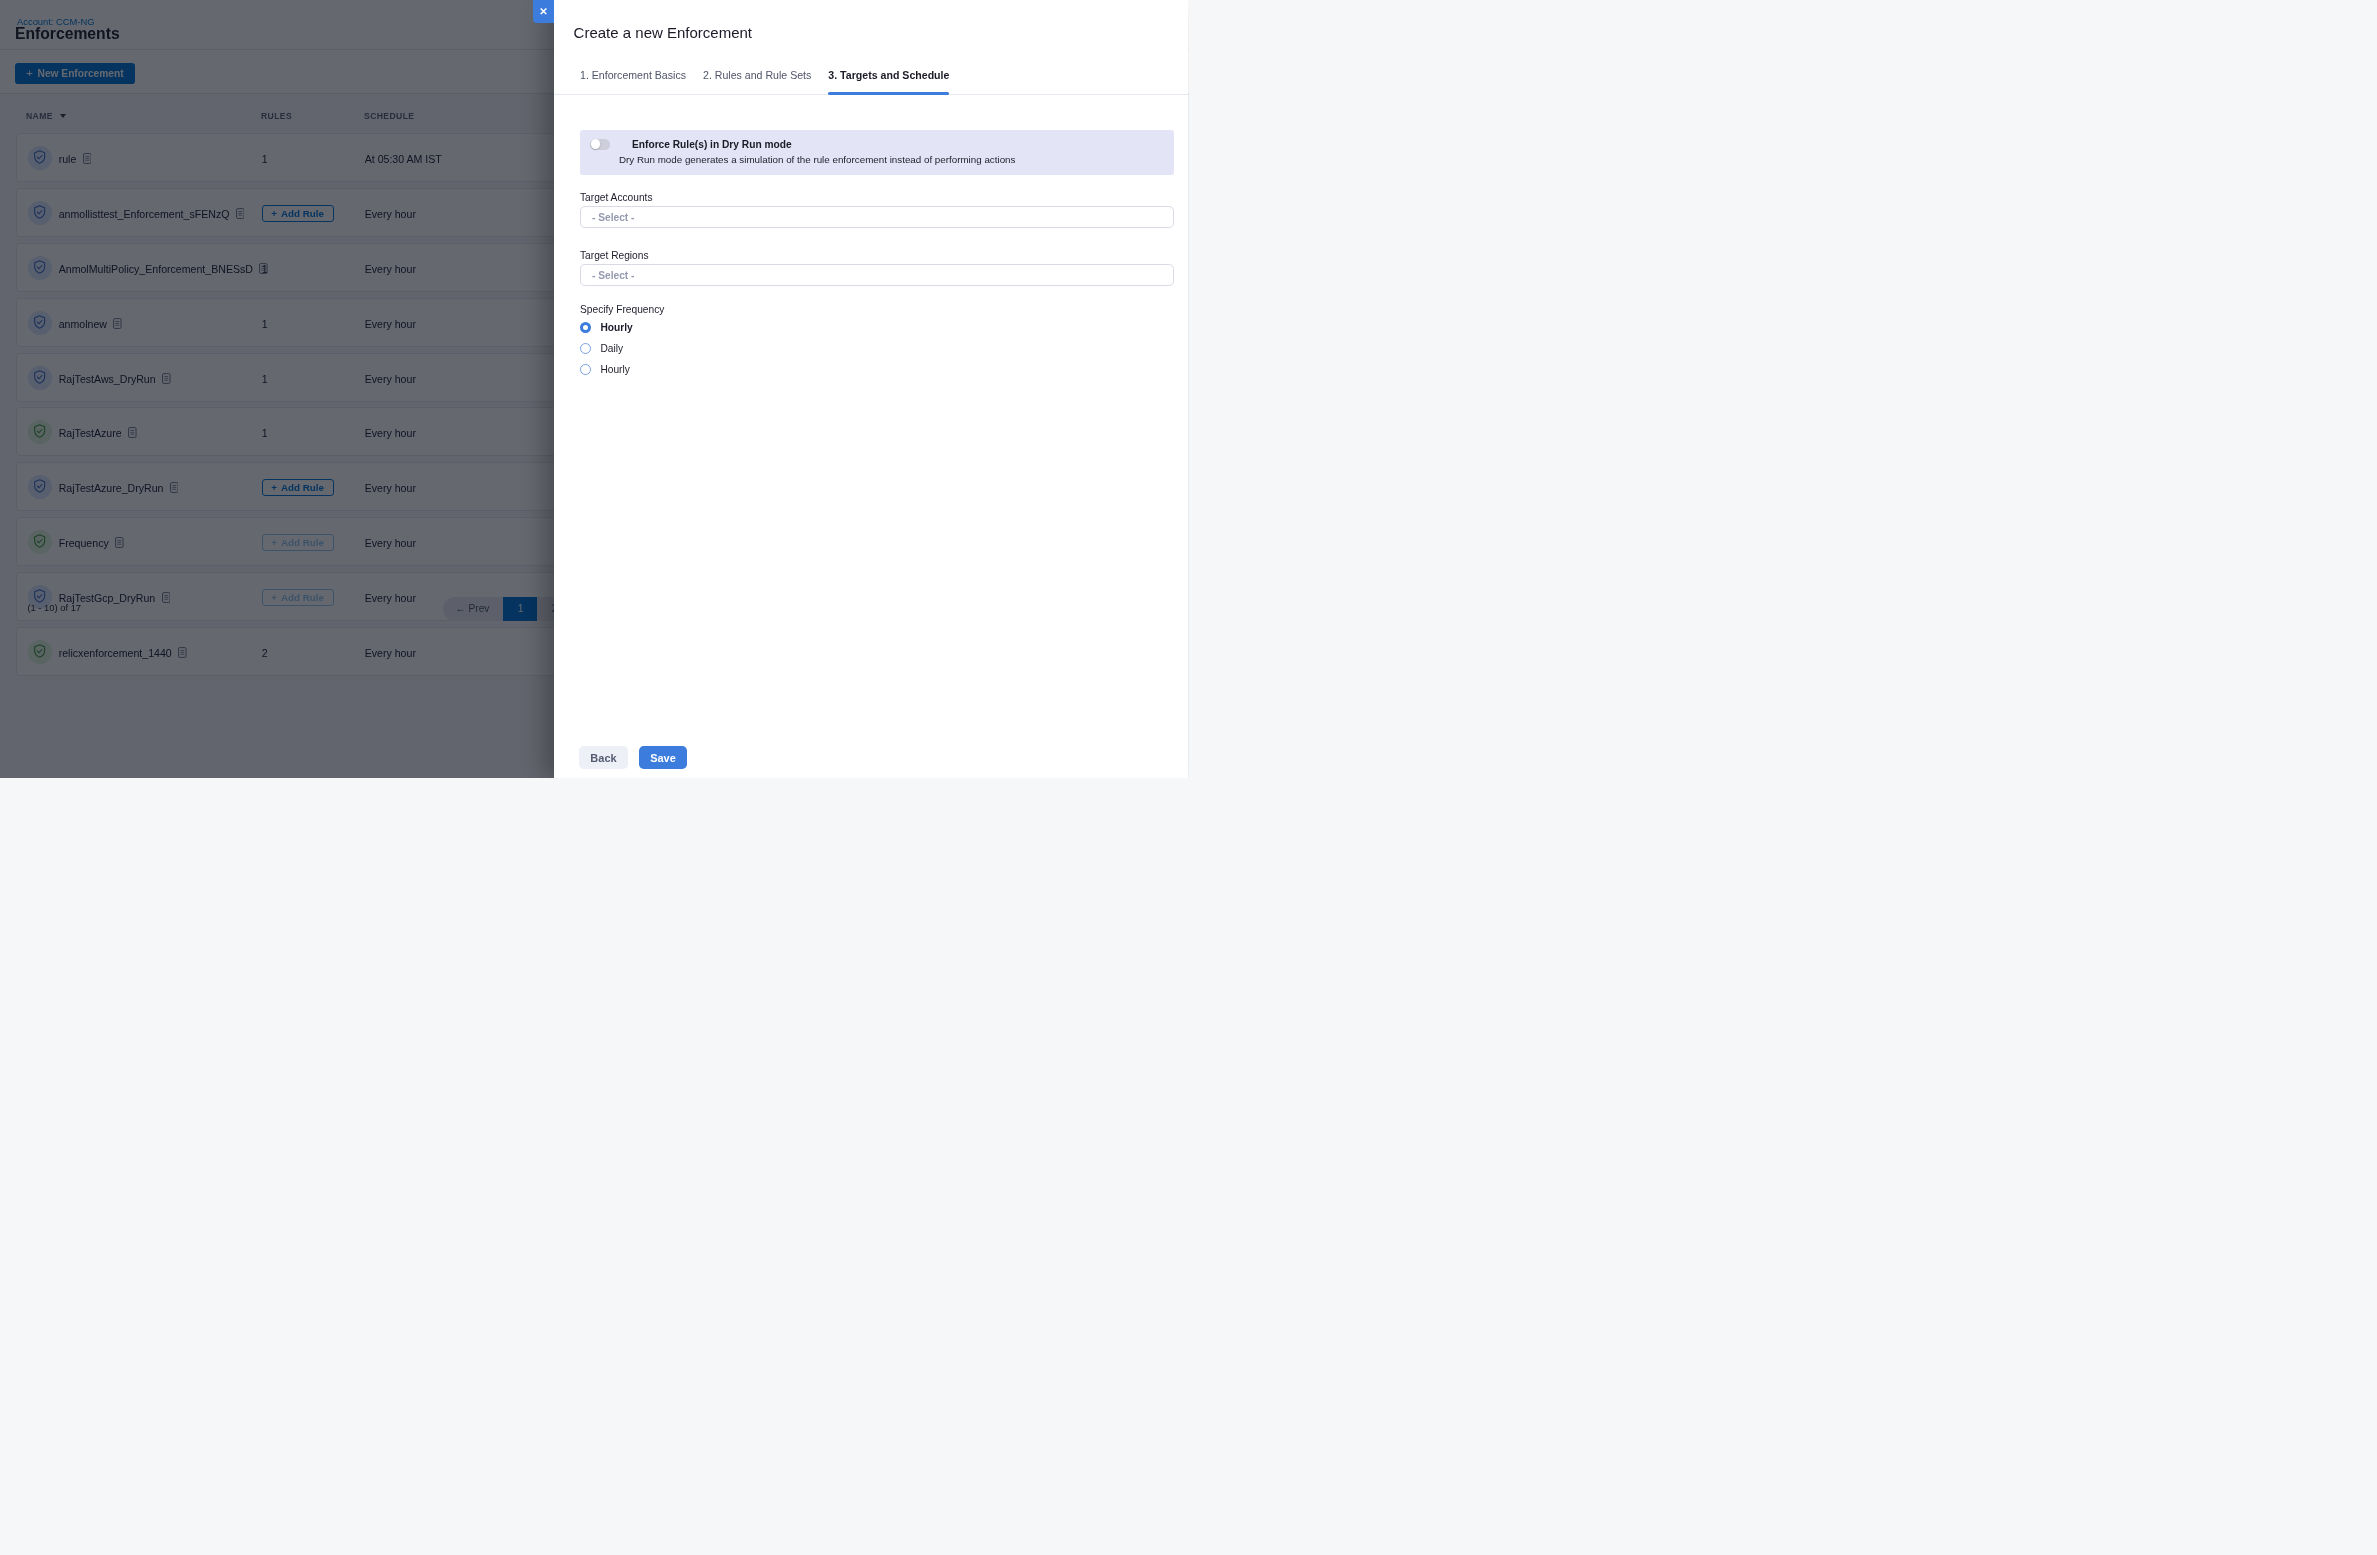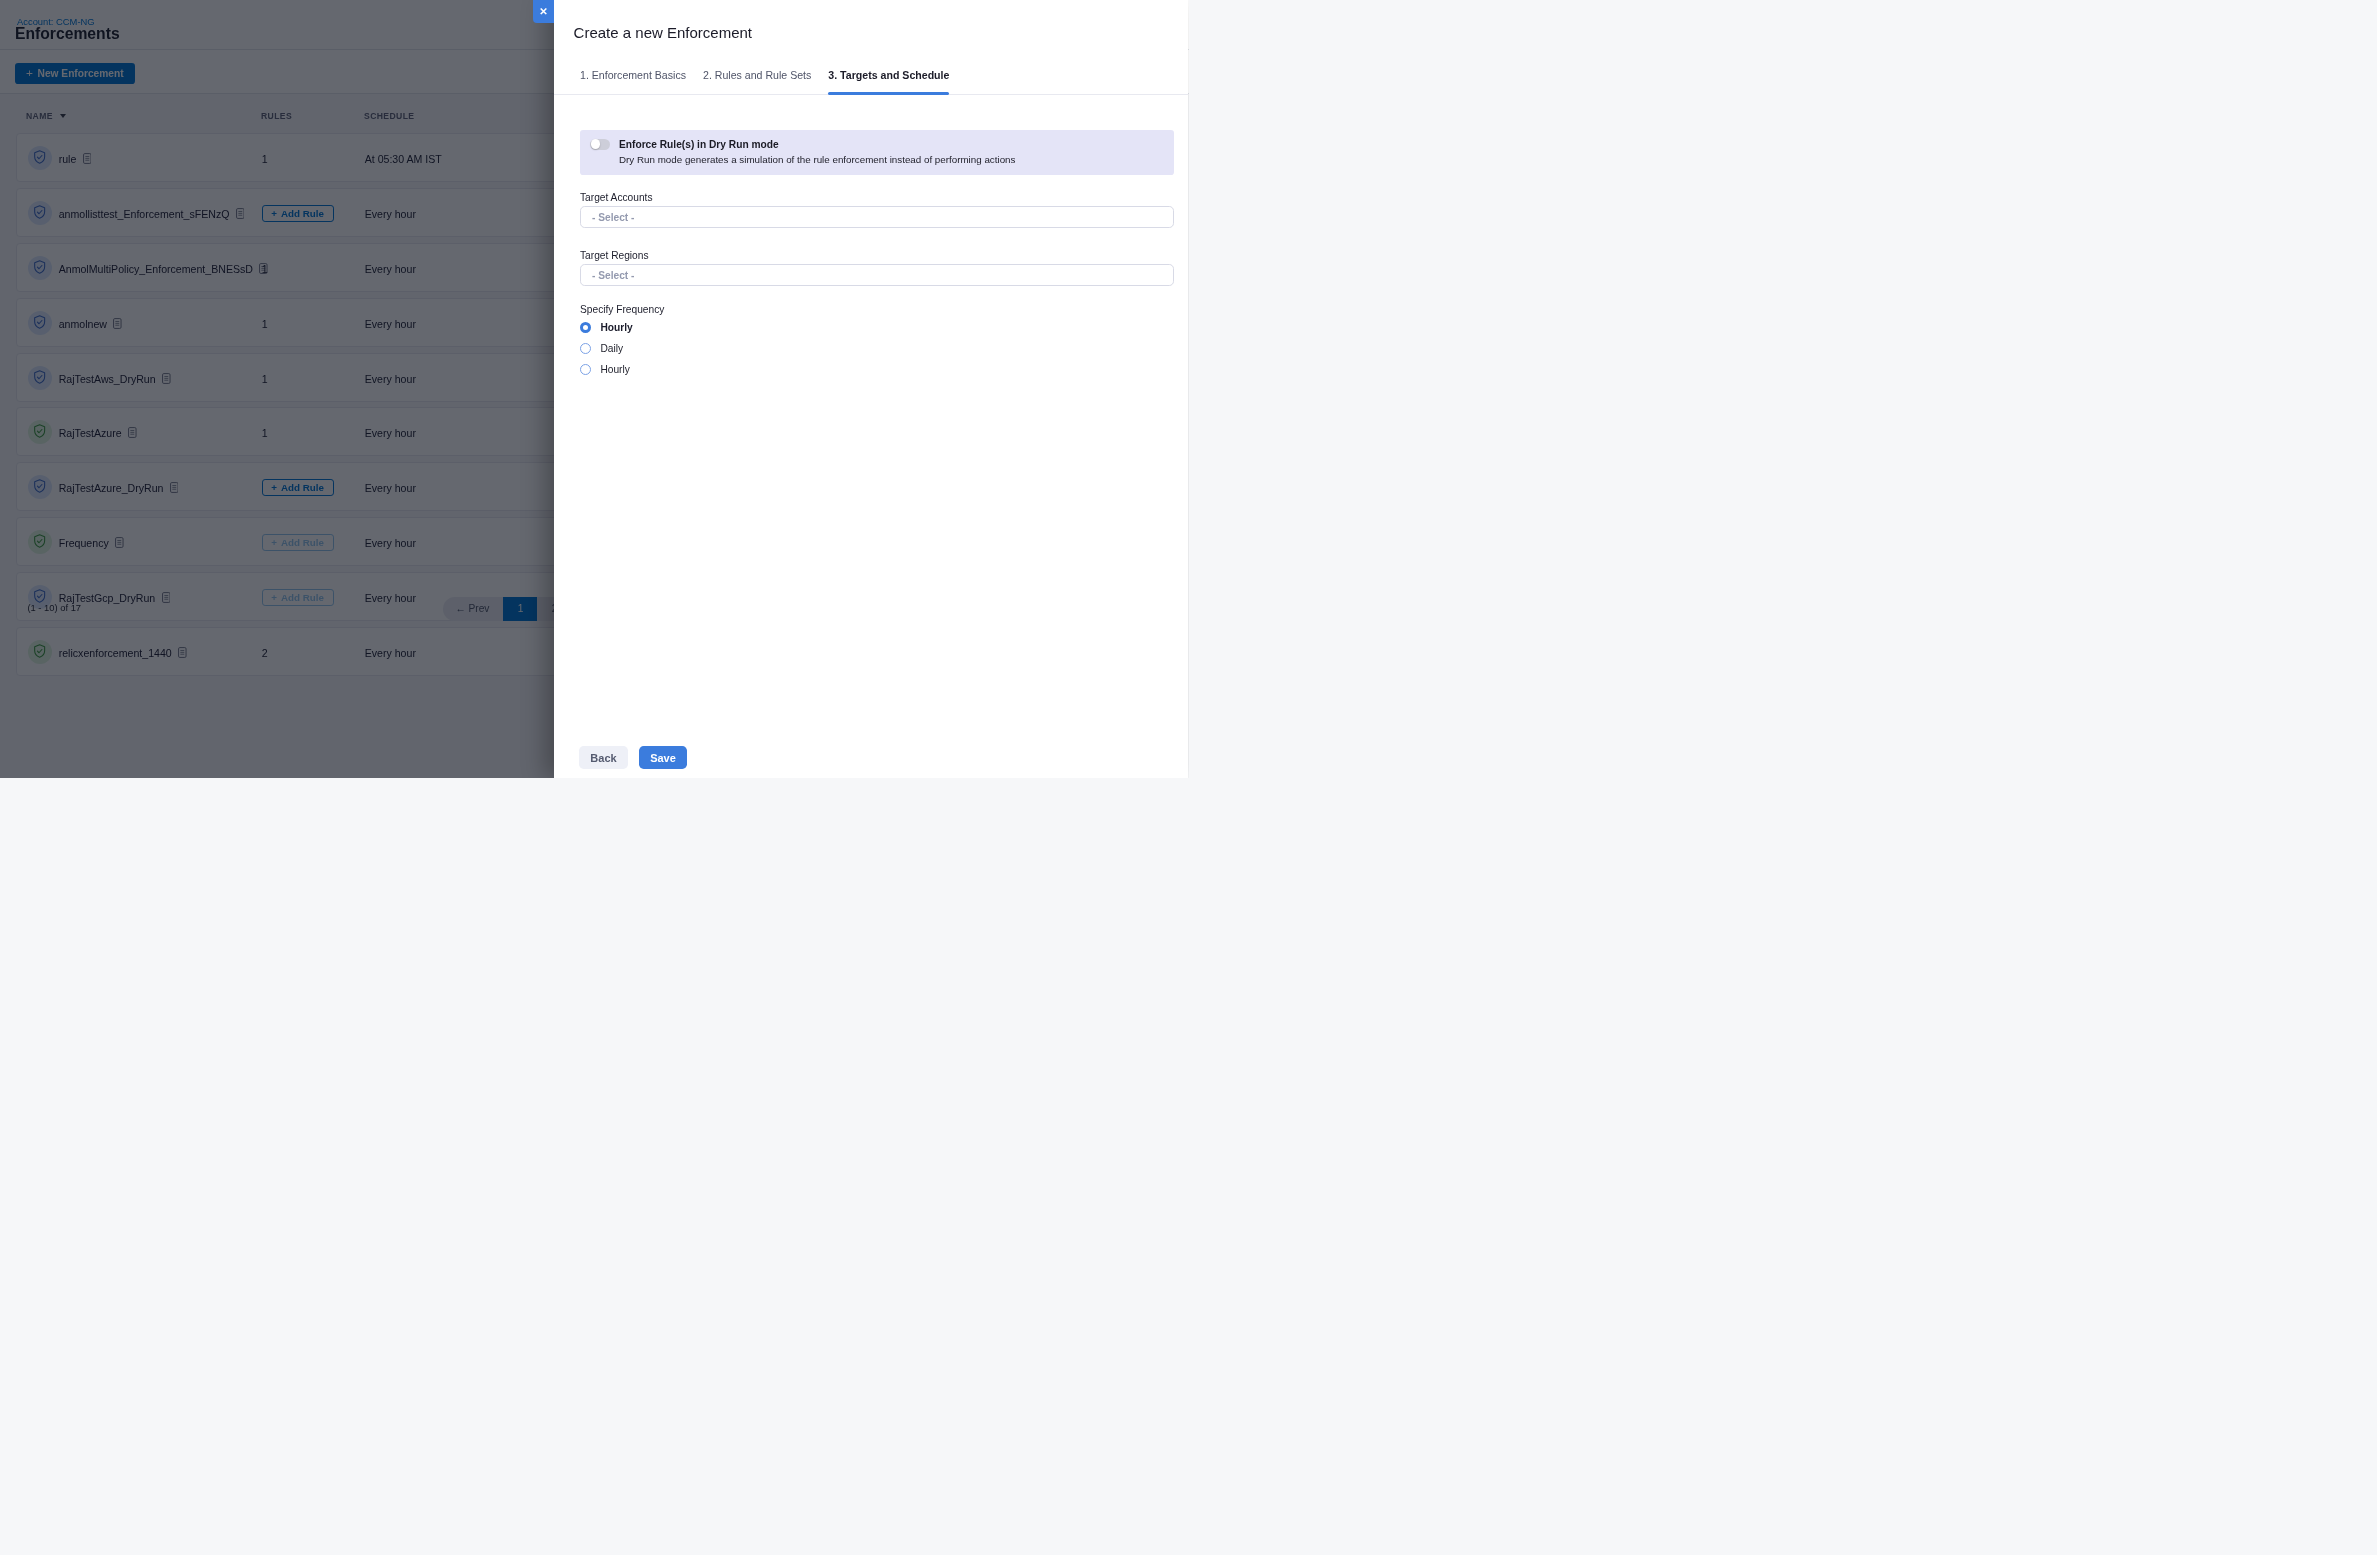--- a/index.html
+++ b/index.html
@@ -52,21 +52,21 @@
   .tabs { position:absolute; left:0; top:69px; width:100%; height:26px; border-bottom:0.8px solid #e8e9f0; display:flex; gap:17px; padding-left:26px; }
   .tab { font-size:10.6px; color:#4f5468; font-weight:500; padding-bottom:7.8px; position:relative; cursor:pointer; white-space:nowrap; }
   .tab.active { color:#1b1b28; font-weight:700; }
   .tab.active::after { content:""; position:absolute; left:0; right:0; bottom:-0.8px; height:2.4px; background:#3b7cdd; border-radius:1.6px; }
 
   .drawer-body { position:absolute; left:26px; top:95px; width:594px; bottom:0; }
 
   .dry-box { position:absolute; left:0; top:35px; width:594px; height:45px; background:#e4e4f7; border-radius:3.1px; }
   .toggle { position:absolute; left:10.2px; top:8.6px; width:19.6px; height:11px; background:#cdced9; border-radius:6.3px; cursor:pointer; }
   .toggle .knob { position:absolute; left:0.8px; top:0.8px; width:9.4px; height:9.4px; background:#ffffff; border-radius:50%; box-shadow:0 0.8px 1.6px rgba(0,0,0,.25); }
-  .dry-title { position:absolute; left:39px; top:8.6px; font-size:10.2px; font-weight:600; color:#1b1b25; }
+  .dry-title { position:absolute; left:52px; top:8.6px; font-size:10.2px; font-weight:600; color:#1b1b25; }
   .dry-sub { position:absolute; left:39px; top:23.5px; font-size:9.8px; color:#23232e; }
 
   .field-label { position:absolute; left:0; font-size:10.2px; font-weight:500; color:#1c1d2b; }
   .select-box { position:absolute; left:0; width:594px; height:22px; background:#fff; border:0.8px solid #d8dae6; border-radius:4.7px; display:flex; align-items:center; padding-left:11px; font-size:10.2px; color:#949aaf; cursor:pointer;font-weight:bold; }
 
   .radio-row { position:absolute; left:0; height:15.7px; display:flex; align-items:center; gap:9.4px; cursor:pointer; }
   .radio { width:11px; height:11px; border-radius:50%; background:#fff; flex:none; }
   .radio.on { border:3.5px solid #3b7cdd; }
   .radio.off { border:1.2px solid #7ca2e6; }
   .radio-label { font-size:10.2px; color:#23242f; }

